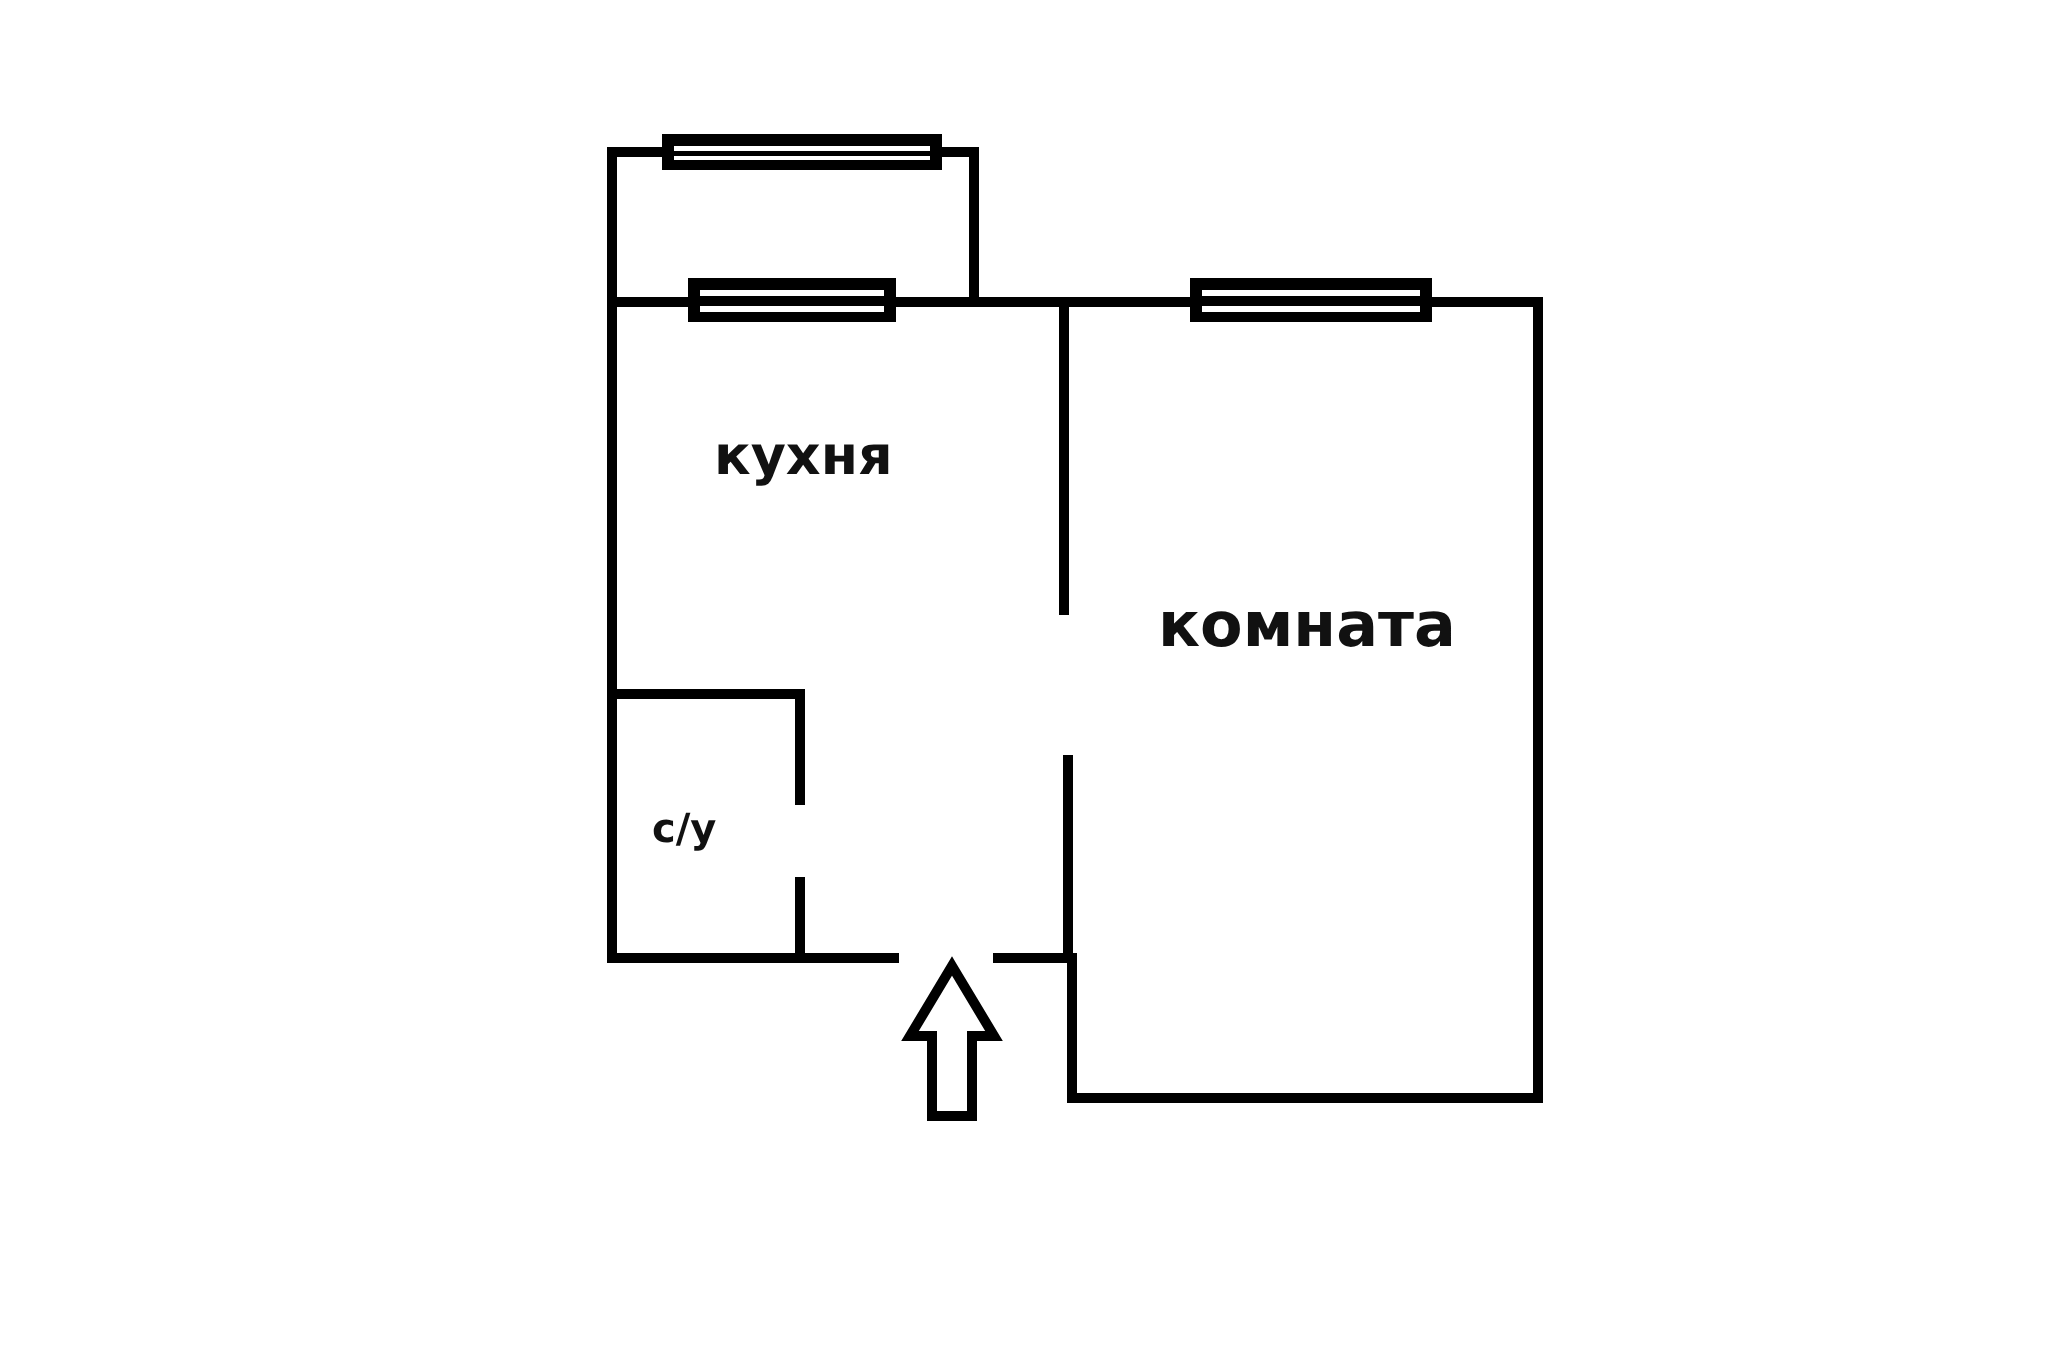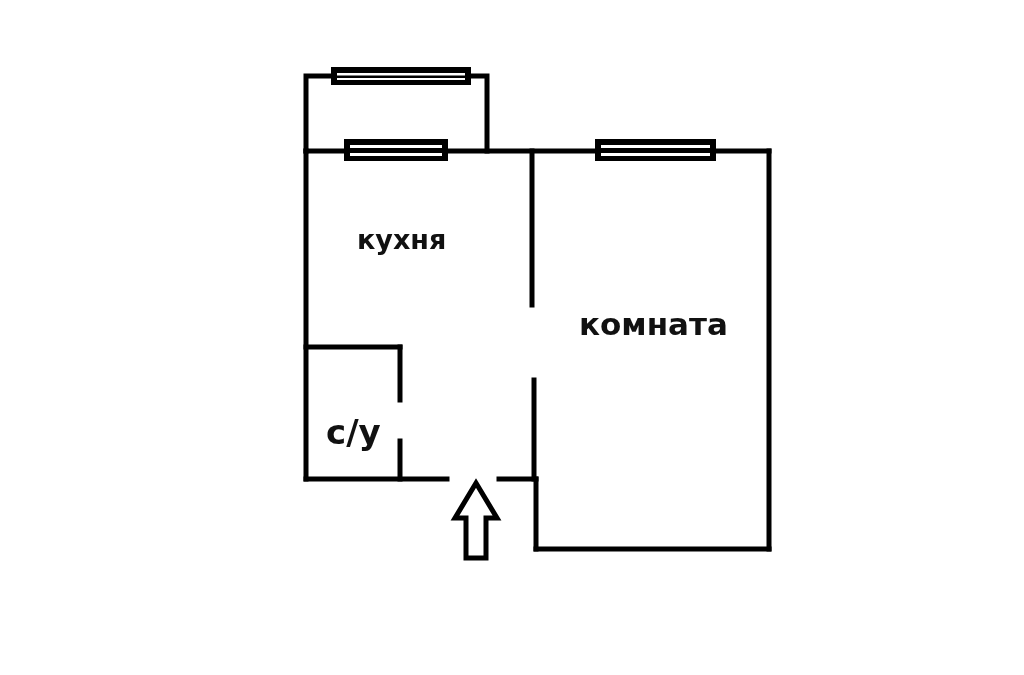--- a/index.html
+++ b/index.html
@@ -8,25 +8,24 @@
     .wall { stroke: #000; stroke-width: 5; fill: none; stroke-linecap: square; }
     .win-outer { fill: #000; }
     .win-inner { fill: #fff; }
     .label {
       position: absolute;
       font-family: "DejaVu Sans", sans-serif;
       font-weight: bold;
       color: #111;
       white-space: nowrap;
       line-height: 1;
-      margin-top: 11px;
     }
     .lbl-kitchen { left: 357px; top: 215px; font-size: 27px; }
     .lbl-room { left: 579px; top: 298px; font-size: 31px; }
-    .lbl-wc { left: 326px; top: 404px; font-size: 34px; text-align: center; }
+    .lbl-wc { left: 326px; top: 404px; font-size: 20px; text-align: center; }
   </style>
 </head>
 <body>
 
 <svg id="plan" viewBox="0 0 1024 675" xmlns="http://www.w3.org/2000/svg">
 
   <g>
     <polyline class="wall" points="306,151 306,76 487,76 487,151"></polyline>
   </g>
 

